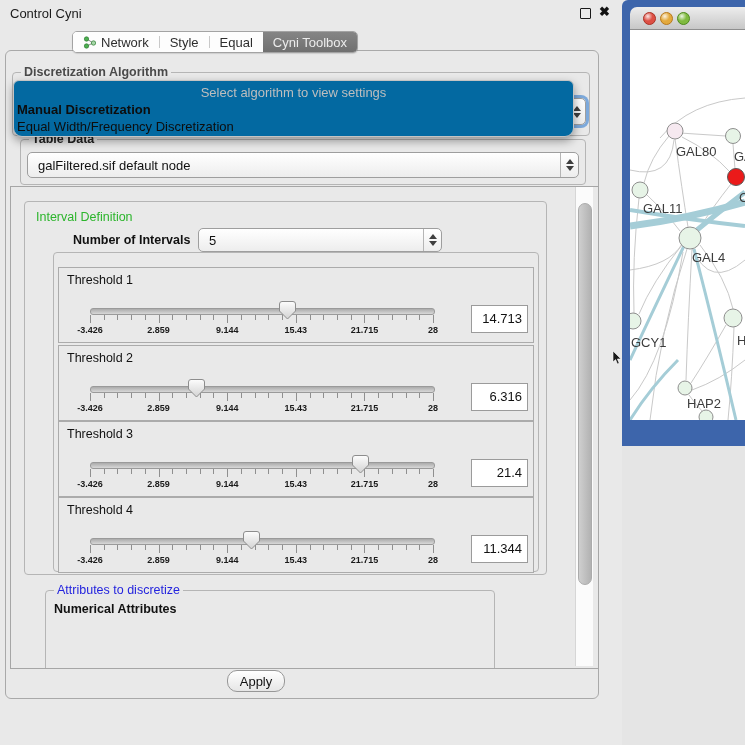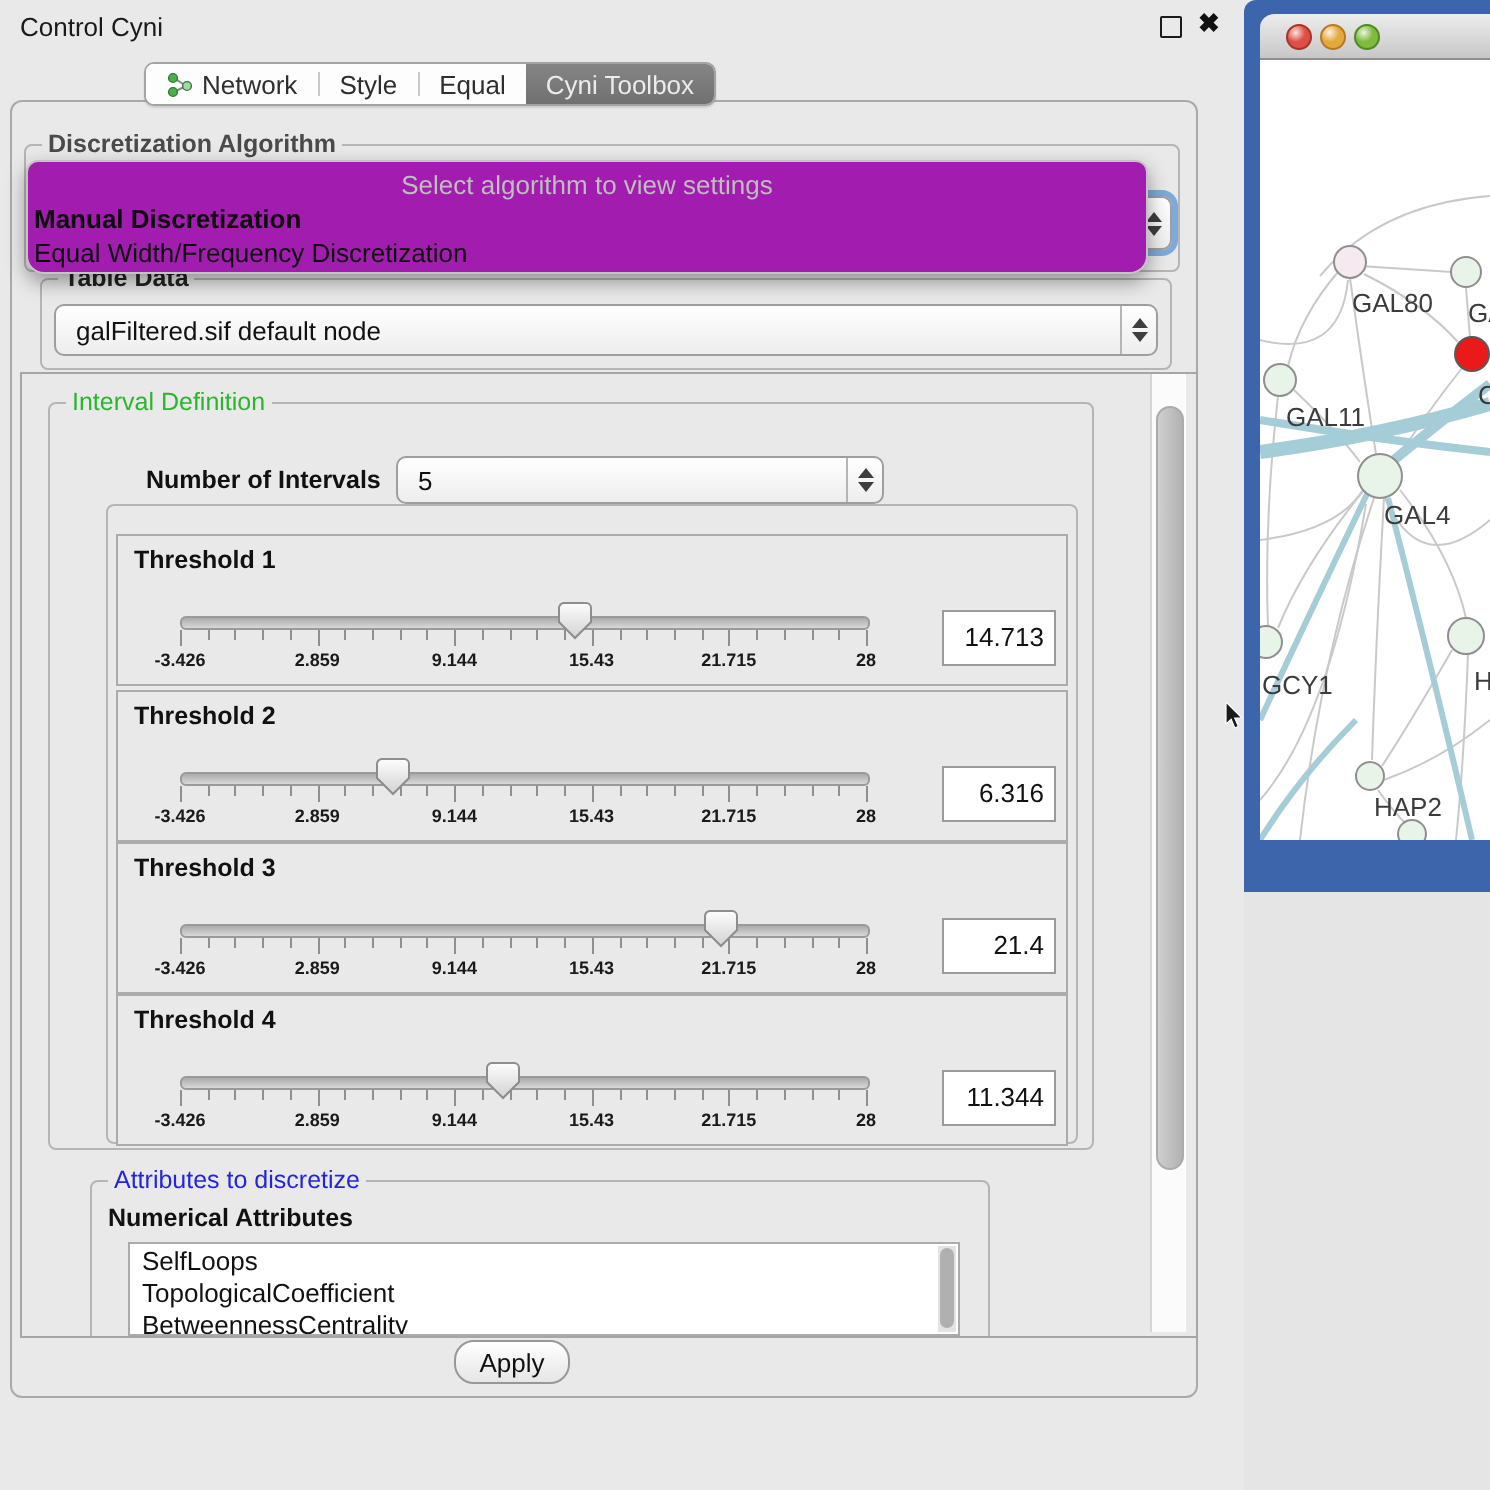--- a/index.html
+++ b/index.html
@@ -19,32 +19,32 @@
   .seg.bordered{border-left:1px solid #A8A8A8;}
   .outer-panel{left:5px;top:50px;width:592px;height:647px;border:1px solid #A9A9A9;border-radius:6px;background:#E9E9E9;}
   .groupbox{border:1px solid #B5B5B5;border-radius:4px;}
   .group-title{position:absolute;top:-8px;left:8px;background:#E9E9E9;padding:0 3px;font-size:12.5px;}
   .combo{background:linear-gradient(#FFFFFF,#EDEDED);border:1px solid #9E9E9E;border-radius:5px;
          display:flex;align-items:center;font-size:13px;color:#111;}
   .combo .val{flex:1;padding-left:10px;white-space:nowrap;overflow:hidden;}
   .stepper{width:17px;align-self:stretch;display:flex;flex-direction:column;align-items:center;justify-content:center;gap:2px;}
   .arr-up{width:0;height:0;border-left:4px solid transparent;border-right:4px solid transparent;border-bottom:5px solid #3e3e3e;}
   .arr-dn{width:0;height:0;border-left:4px solid transparent;border-right:4px solid transparent;border-top:5px solid #3e3e3e;}
-  .popup{left:13px;top:80px;width:559px;height:55px;background:#a21caf;border:1px solid #C4C4C4;
+  .popup{left:13px;top:80px;width:559px;height:55px;background:#0369a1;border:1px solid #C4C4C4;
          border-radius:6px 6px 9px 9px;box-shadow:0 4px 10px rgba(0,0,0,.38);z-index:30;}
   .popup .ph{position:absolute;top:4px;left:0;right:0;text-align:center;color:#BEBEBE;font-size:13px;}
   .popup .op1{position:absolute;top:21px;left:3px;font-size:13px;font-weight:bold;color:#0d0d0d;}
   .popup .op2{position:absolute;top:38px;left:3px;font-size:13px;color:#0d0d0d;}
   .focus-ring{box-shadow:0 0 0 3px rgba(106,158,216,.85);}
   .viewport{left:10px;top:186px;width:587px;height:481px;border:1px solid #A6A6A6;background:#E9E9E9;overflow:hidden;}
   .vscroll-track{left:575px;top:187px;width:17px;height:479px;background:#FBFBFB;border-left:1px solid #D6D6D6;}
   .vscroll-thumb{left:578px;top:203px;width:12px;height:380px;border-radius:7px;
                  background:linear-gradient(90deg,#CFCFCF,#B2B2B2);border:1px solid #ABABAB;}
   .thr-panel{position:absolute;left:4px;width:474px;height:74px;border:1px solid #ABABAB;background:#E9E9E9;}
-  .thr-label{position:absolute;left:8px;top:5px;font-size:12.5px;font-weight:bold;color:#111;}
+  .thr-label{position:absolute;left:8px;top:5px;font-size:12.5px;font-weight:normal;color:#111;}
   .track{position:absolute;left:31px;top:40px;width:343px;height:5px;border-radius:3px;
          background:linear-gradient(#ABABAB,#D8D8D8);border:1px solid #9A9A9A;}
   .thumb{position:absolute;top:33px;width:17px;height:19px;}
   .ticks{position:absolute;left:0;top:47px;width:100%;height:10px;}
   .tick{position:absolute;top:0;width:1px;height:5px;background:#8f8f8f;}
   .tick.major{height:8px;}
   .scale{position:absolute;left:0;top:57px;width:100%;height:11px;}
   .scale span{position:absolute;transform:translateX(-50%);font-size:9px;font-weight:bold;color:#1a1a1a;white-space:nowrap;}
   .valbox{position:absolute;left:412px;top:37px;width:50px;height:26px;background:#fff;border:1px solid #9B9B9B;
           font-size:13px;color:#111;text-align:right;line-height:26px;padding-right:5px;}
@@ -134,21 +134,21 @@
         <div class="stepper" style="border-left:1px solid #B5B5B5;">
             <div class="arr-up"></div>
             <div class="arr-dn"></div>
           </div>
       </div>
     </div>
 
     <div class="abs viewport">
 
       <div class="abs groupbox" style="left:13px;top:14px;width:521px;height:372px;">
-        <span class="group-title" style="color:#2CB52C;">Interval Definition</span>
+        <span class="group-title" style="color:#2CB52C;margin-top:16px;">Interval Definition</span>
 
         <span class="abs" style="left:48px;top:31px;font-size:12.5px;font-weight:bold;color:#111;">Number of Intervals</span>
         <div class="combo" style="position:absolute;left:173px;top:26px;width:242px;height:22px;">
           <div class="val">5</div>
           <div class="stepper" style="border-left:1px solid #B5B5B5;">
               <div class="arr-up"></div>
               <div class="arr-dn"></div>
             </div>
         </div>
 
@@ -340,30 +340,20 @@
                 <span style="left: 374px;">28</span>
               </div>
             <div class="valbox">11.344</div>
           </div>
         </div>
       </div>
 
       <div class="abs groupbox" style="left:34px;top:403px;width:448px;height:90px;">
         <span class="group-title" style="color:#2424DE;">Attributes to discretize</span>
         <span class="abs" style="left:8px;top:11px;font-size:12.5px;font-weight:bold;color:#111;">Numerical Attributes</span>
-        <div class="abs" style="left:18px;top:30px;width:414px;height:45px;background:#fff;border:1px solid #ABABAB;overflow:hidden;">
-          <div id="attr-items">
-              <div class="list-item">SelfLoops</div>
-              <div class="list-item">TopologicalCoefficient</div>
-              <div class="list-item">BetweennessCentrality</div>
-            </div>
-          <div class="abs" style="right:1px;top:1px;width:9px;height:43px;background:#E3E3E3;">
-            <div class="abs" style="left:1px;top:1px;width:7px;height:40px;background:#B0B0B0;border-radius:4px;"></div>
-          </div>
-        </div>
       </div>
     </div>
 
     <div class="abs vscroll-track"></div>
     <div class="abs vscroll-thumb"></div>
 
     <div class="abs btn" style="left:227px;top:670px;width:56px;height:20px;border-radius:10px;">
       <span>Apply</span>
     </div>
 

